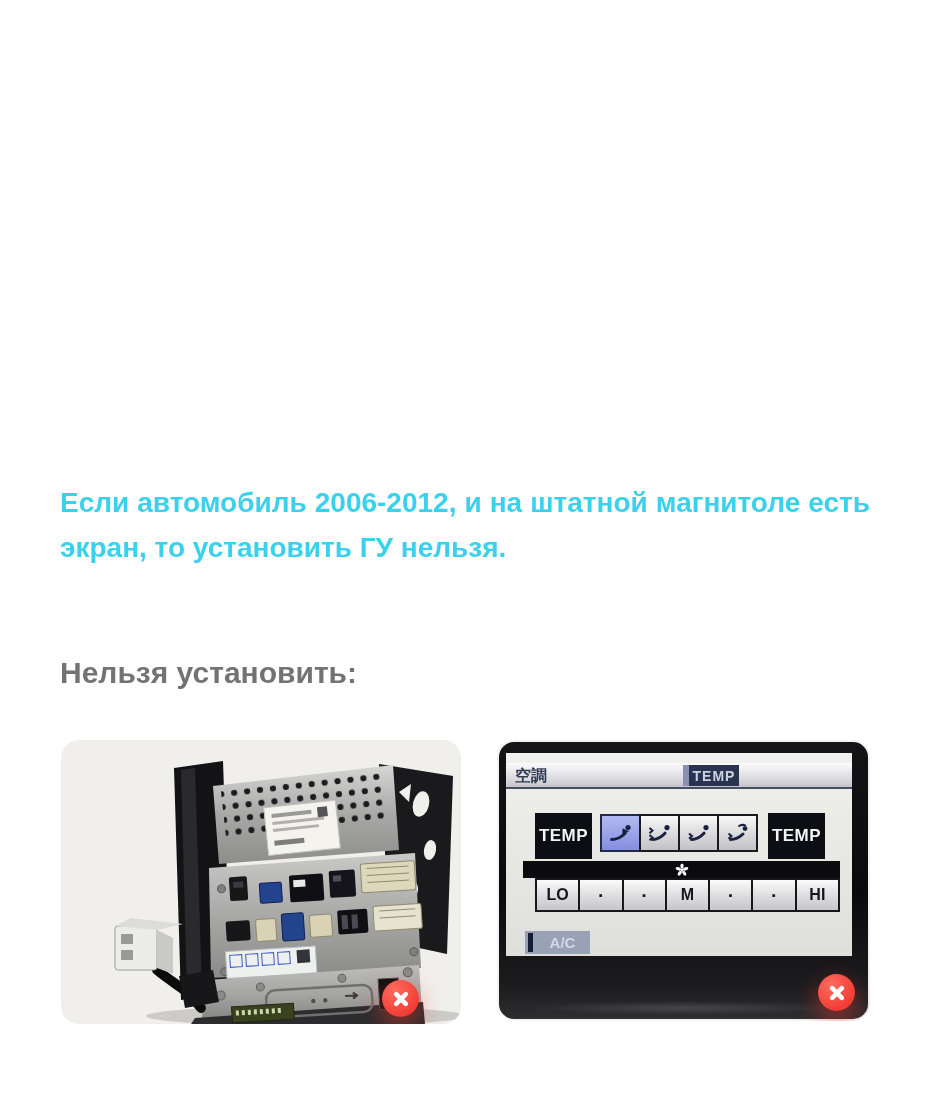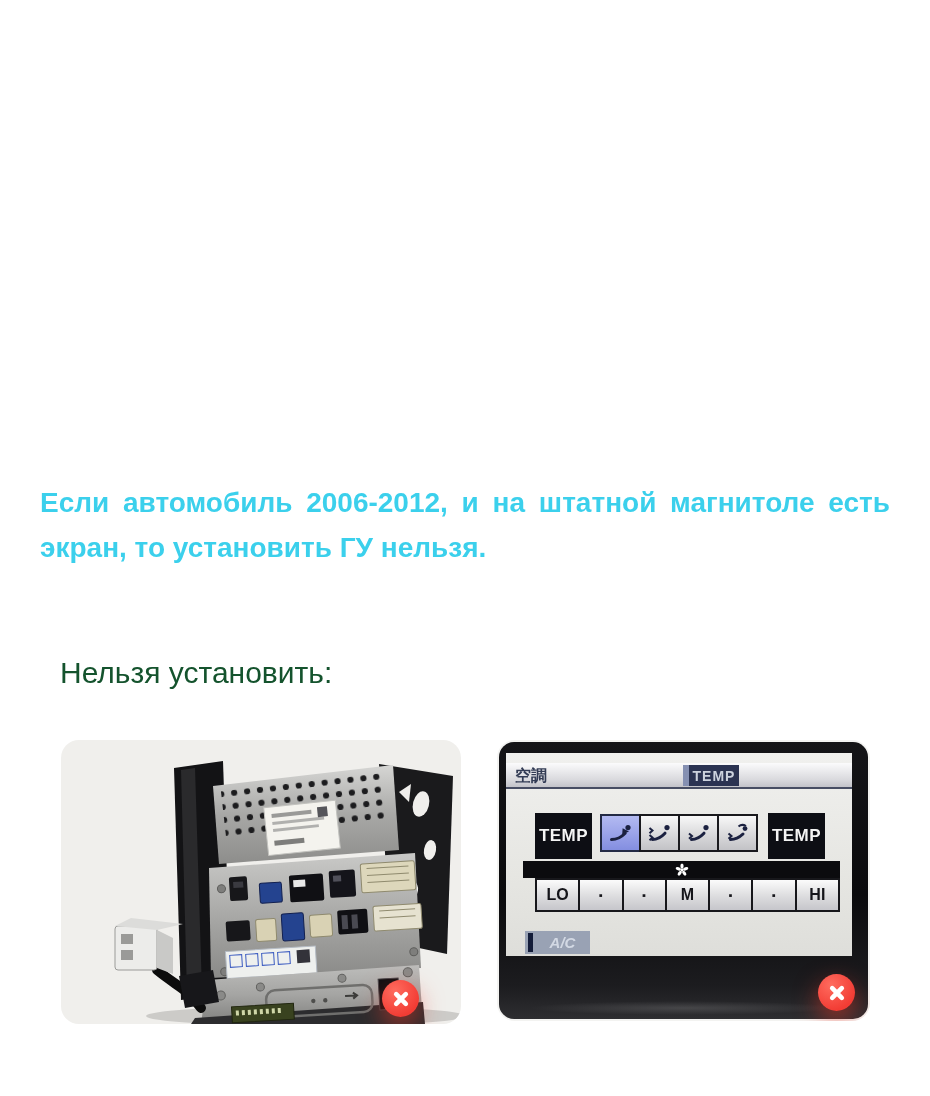--- a/index.html
+++ b/index.html
@@ -23,29 +23,29 @@
   .title {
     margin:0; color:#ffffff; font-size:58px; font-weight:bold; letter-spacing:.5px; line-height:1;
   }
   .warn-icon { margin-top:8px; flex:0 0 auto; }
   .divider {
     border:none; border-top:1.5px solid rgba(255,255,255,.27);
     margin:0 60px; height:0;
   }
   .divider-1 { margin-top:47px; }
   .divider-2 { margin-top:46px; }
-  .notes { padding:0 40px; }
+  .notes { padding:0 60px; }
   .note {
     margin:47px 0 0 0; font-size:28px; line-height:45px; font-weight:bold;
     text-align:justify; color:#ffffff;
   }
   .note:first-child { margin-top:34px; }
   .note.cyan { color:#3bd0ec; }
   .subtitle {
-    margin:39px 60px 16px 60px; color:#14532d; font-size:30px; font-weight:normal; line-height:1.1;
+    margin:39px 60px 16px 60px; color:#737373; font-size:30px; font-weight:bold; line-height:1.1;
   }
   .cards { position:absolute; left:61px; top:740px; width:809px; height:284px; }
   .card {
     position:absolute; top:0; border-radius:18px; overflow:hidden;
   }
   .card-left { left:0; width:400px; height:284px; background:#f0efec; }
   .card-right { left:436px; width:373px; height:281px; background:#f3f3f1; }
   .card-left svg.unit { position:absolute; left:0; top:0; }
 
   
@@ -102,21 +102,21 @@
     flex:1 1 0; margin-left:-2px; border:2px solid #17171b;
     background:linear-gradient(180deg,#fbfbfb 0%, #dcdcde 55%, #c6c6cb 100%);
     color:#15151a; font-size:16px; font-weight:bold;
     display:flex; align-items:center; justify-content:center;
   }
   .fan-btn:first-child { margin-left:12px; }
   .fan-btn.dot { font-size:11px; }
   .ac-btn {
     position:absolute; left:19px; top:178px; width:65px; height:23px;
     background:#99a2b4; color:#d3d9e4; font-size:15px; font-weight:bold;
-    display:flex; align-items:center; justify-content:center; padding-left:10px;font-style:italic;
+    display:flex; align-items:center; justify-content:center; padding-left:10px;
   }
   .ac-btn:before {
     content:""; position:absolute; left:3px; top:2px; bottom:2px; width:5px; background:#131c39;
   }
   .x-badge {
     position:absolute; width:37px; height:37px; border-radius:50%;
     background:radial-gradient(circle at 35% 30%, #ff6b5e, #f23c34 72%);
     box-shadow:0 10px 24px rgba(244,54,38,.55);
     display:flex; align-items:center; justify-content:center; z-index:5;
   }

